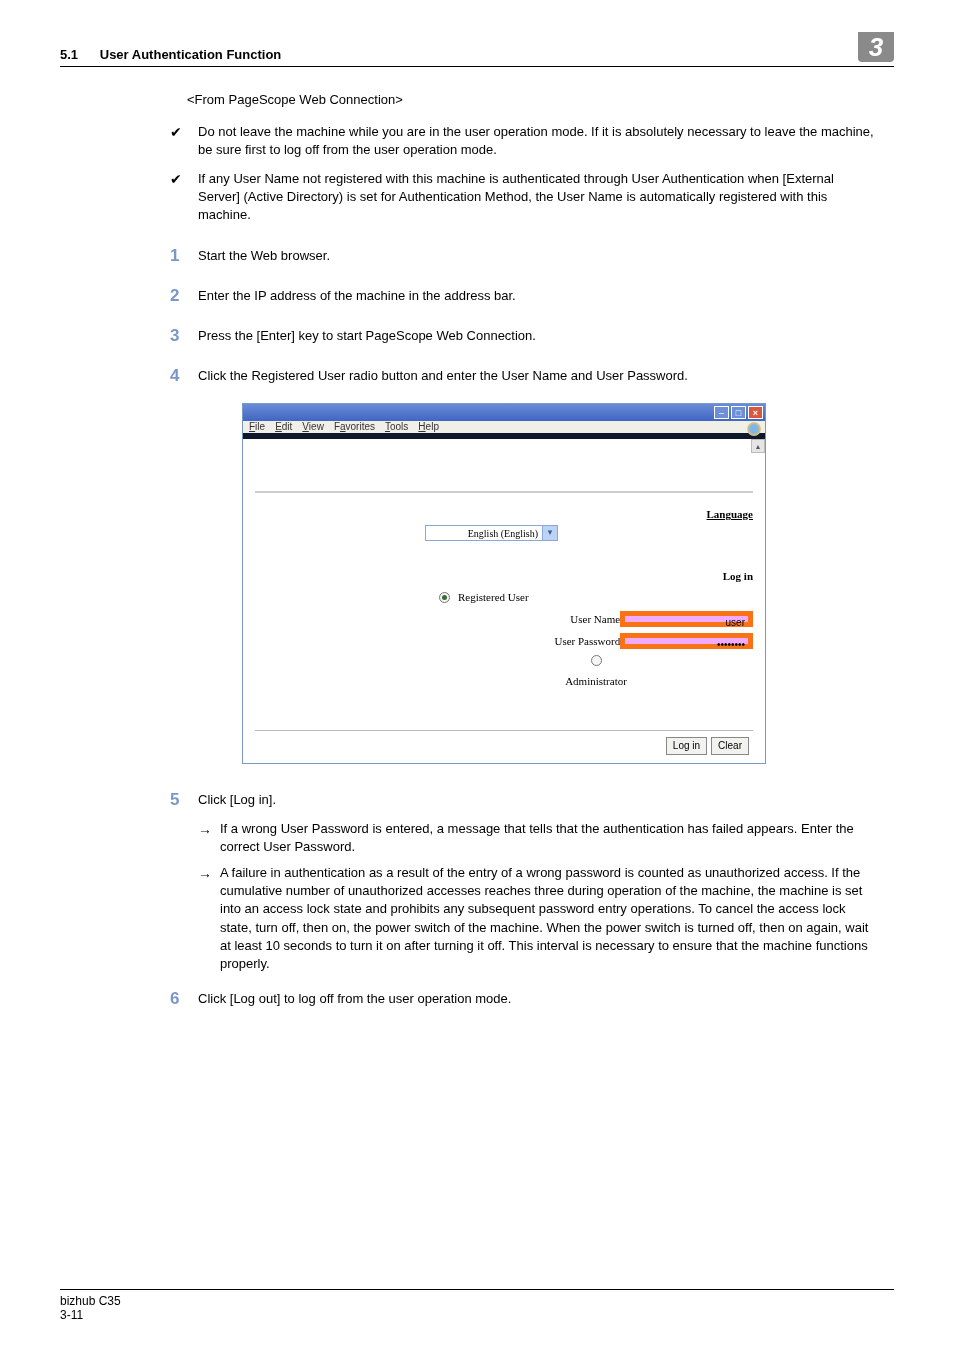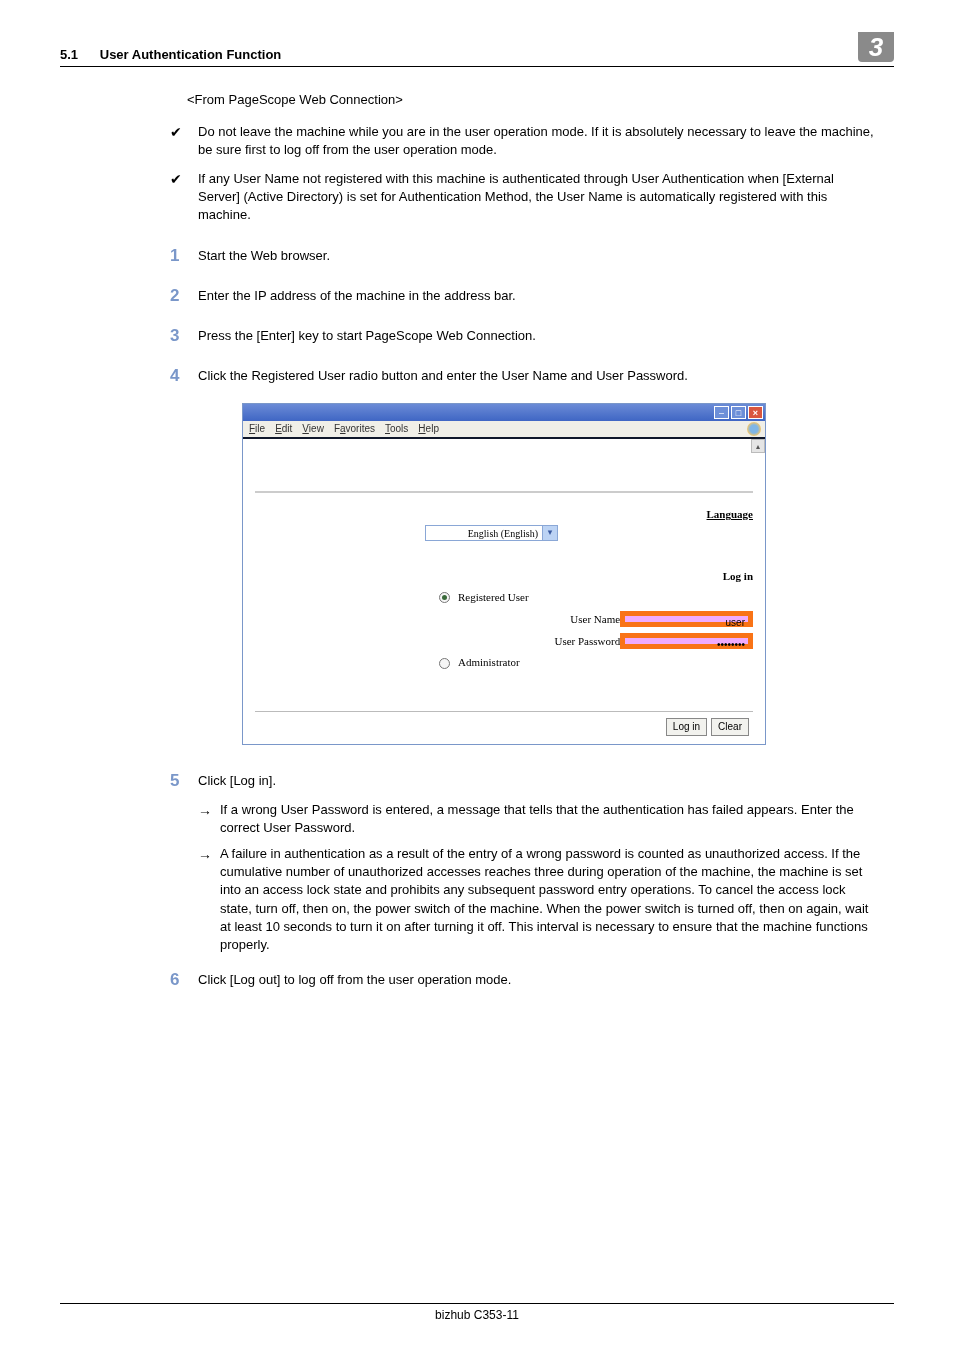--- a/index.html
+++ b/index.html
@@ -139,21 +139,21 @@
     .menu-bar {
       height: 18px;
       background: #f0efe8;
       display: flex;
       align-items: center;
       padding-left: 6px;
       gap: 10px;
       font-family: Tahoma, Arial, sans-serif;
       font-size: 10px;
       color: #333;
-      border-bottom: 2px solid #0f172a;
+      border-bottom: 6px solid #0f172a;
       position: relative;
     }
     .menu-bar .menu-item span.ul { text-decoration: underline; }
     .menu-bar .ie-icon {
       position: absolute;
       right: 4px;
       top: 1px;
       width: 14px;
       height: 14px;
       border-radius: 50%;
@@ -287,21 +287,22 @@
     
     .footer {
       position: absolute;
       left: 60px;
       right: 60px;
       bottom: 28px;
       border-top: 1px solid #000;
       padding-top: 4px;
       font-size: 12px;
       display: flex;
-      justify-content: center;
+      justify-content: space-between;
+      flex-direction: column;
     }
   </style>
 </head>
 <body>
 
 <div class="page">
 
   <div class="header-line">
     <div class="header-left">
       <span>5.1</span>
@@ -377,21 +378,21 @@
 
           <div class="field-row">
             <span class="flabel">User Name</span>
             <span class="finput">user</span>
           </div>
           <div class="field-row">
             <span class="flabel">User Password</span>
             <span class="finput">••••••••</span>
           </div>
 
-          <div class="radio-row" style="margin-top:4px;">
+          <div class="radio-row" style="margin-top:4px;flex-direction:column;">
             <span class="radio"></span>
             <span>Administrator</span>
           </div>
         </div>
 
         <div class="btn-row">
           <span class="wbtn">Log in</span>
           <span class="wbtn">Clear</span>
         </div>
       </div>

